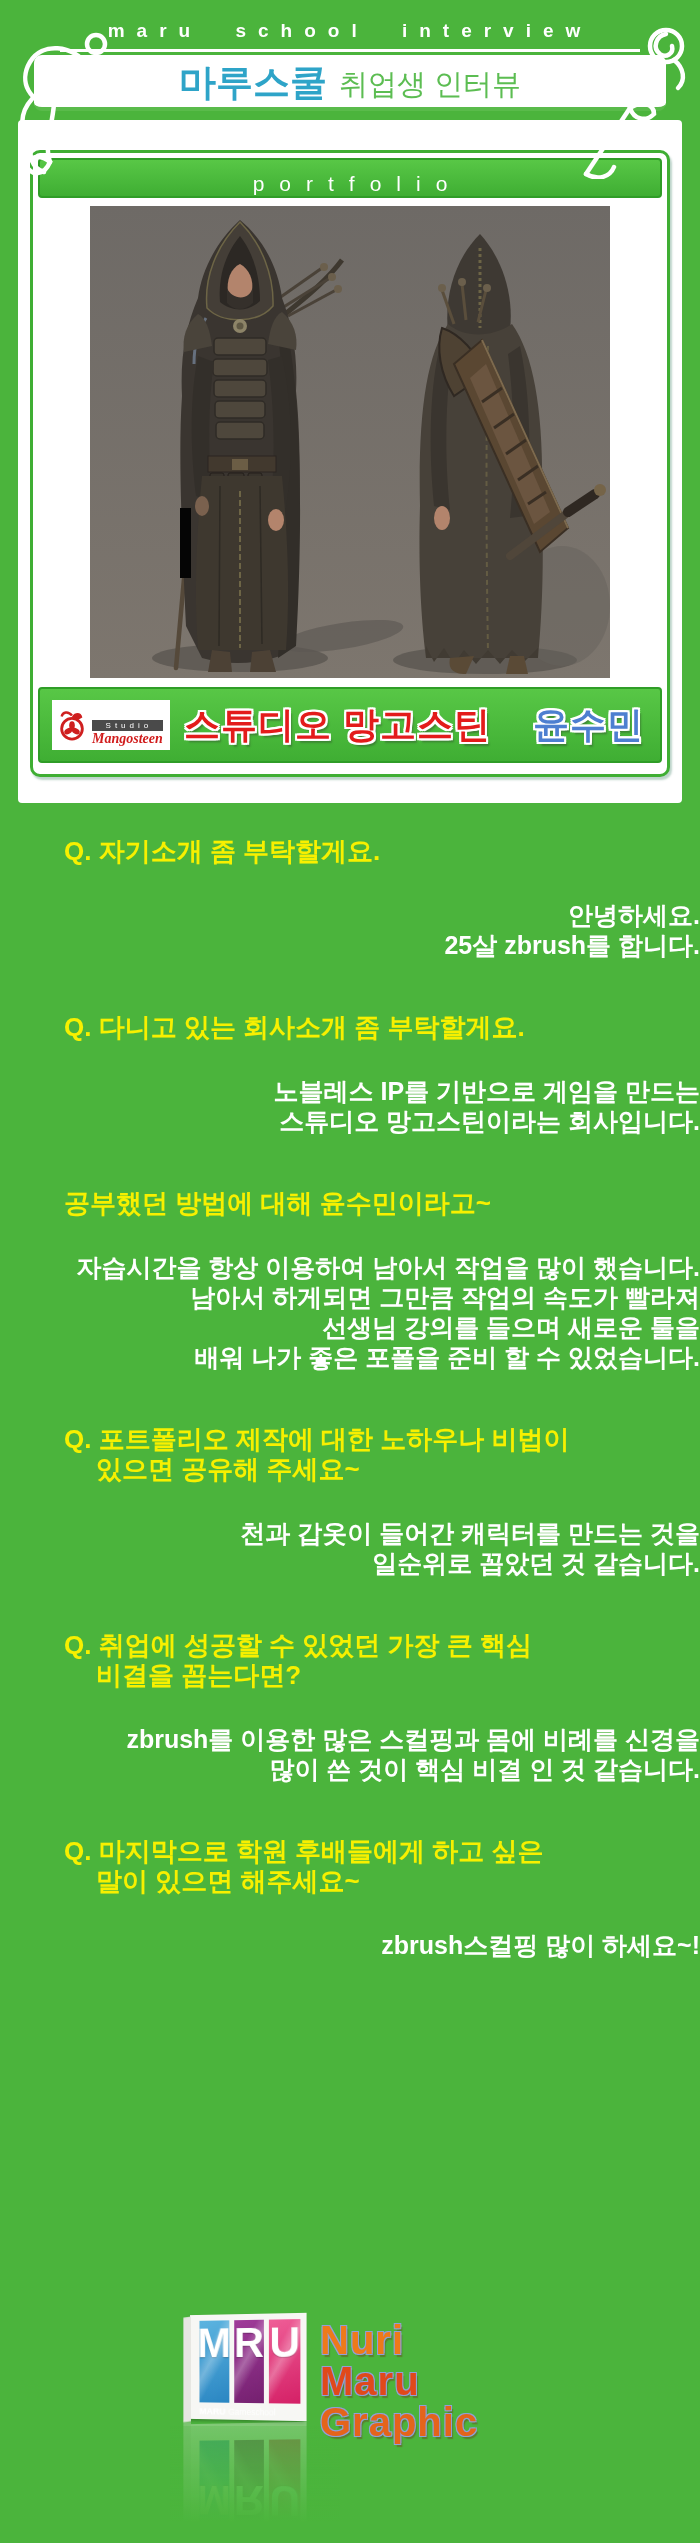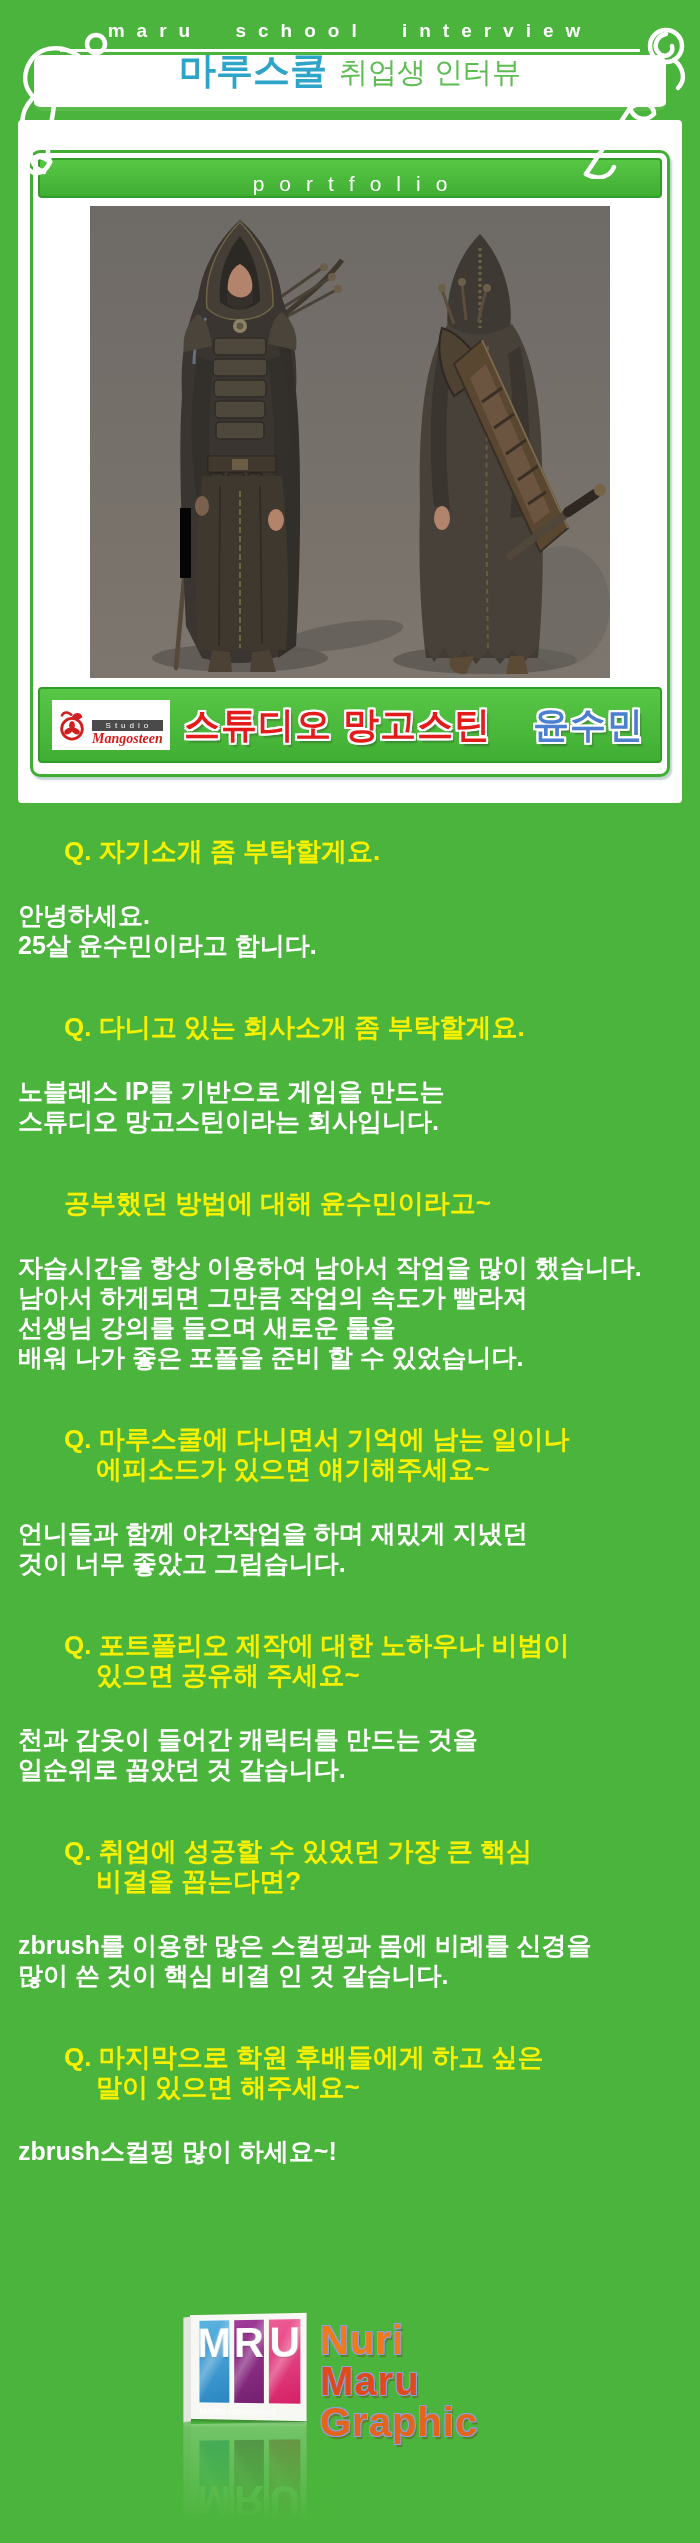--- a/index.html
+++ b/index.html
@@ -5,21 +5,21 @@
   html,body{margin:0;padding:0;}
   body{font-family:"Liberation Sans", sans-serif;}
   #page{position:relative;width:700px;height:2543px;background:#4BB43C;overflow:hidden;}
 
   
   .top-title{position:absolute;top:20px;left:0;width:100%;text-align:center;
     color:#fff;font-size:19px;letter-spacing:12px;word-spacing:16px;font-weight:bold;z-index:2;}
   .title-rule{position:absolute;top:49px;left:60px;right:60px;height:3px;background:#fff;z-index:1;}
   .title-box{position:absolute;top:55px;left:34px;right:34px;height:56px;background:#fff;
     border-radius:8px;z-index:1;display:flex;align-items:flex-end;justify-content:center;
-    gap:12px;padding-bottom:18px;border-bottom:4px solid #5ABB4B;box-sizing:border-box;}
+    gap:12px;padding-bottom:6px;border-bottom:4px solid #5ABB4B;box-sizing:border-box;}
   .title-main{font-size:37px;font-weight:bold;color:#2EA4C8;line-height:1;}
   .title-sub{font-size:29px;color:#5CBD52;line-height:1.1;}
   .flourish{position:absolute;z-index:3;}
   .flourish.left{left:2px;top:4px;}
   .flourish.right{right:2px;top:4px;}
 
   
   .card{position:absolute;top:120px;left:18px;width:664px;height:683px;background:#fff;border-radius:4px;}
   .pf-frame{position:absolute;top:30px;left:12px;width:640px;height:627px;box-sizing:border-box;
     border:3px solid #3FAE33;border-radius:10px;padding:5px;
@@ -45,21 +45,21 @@
   .studio-name{color:#E31B1B;}
   .person-name{color:#4D7FD0;margin-left:auto;padding-right:4px;}
 
   
   .qa-wrap{position:absolute;top:836px;left:0;right:0;}
   .qa-block{margin-top:52px;}
   .qa-block:first-child{margin-top:0;}
   .q-line{color:#F7F000;font-size:26px;line-height:30px;padding-left:64px;font-weight:bold;}
   .q-line + .q-line{padding-left:96px;}
   .answer{margin-top:34px;}
-  .a-line{color:#fff;font-size:25px;line-height:30px;text-align:left;padding-left:18px;font-weight:bold;}
+  .a-line{color:#fff;font-size:25px;line-height:30px;text-align:right;padding-left:18px;font-weight:bold;}
 
   
   .footer{position:absolute;top:2308px;left:10px;right:0;height:220px;padding-left:40px;}
   .book{position:relative;width:118px;height:106px;background:#F7F7F4;
     box-sizing:border-box;padding:6px 6px 17px 10px;
     box-shadow:-2px 2px 3px rgba(0,0,0,.25);transform:perspective(420px) rotateY(-9deg);}
   .book::before{content:"";position:absolute;left:-7px;top:2px;bottom:-3px;width:8px;
     background:#E6E6E1;transform:skewY(-6deg);}
   .panels{display:flex;gap:5px;height:100%;}
   .panel{flex:1;position:relative;display:flex;justify-content:center;overflow:hidden;}
@@ -252,21 +252,21 @@
 
     </div>
   </div>
 
   <div class="qa-wrap">
 
     <div class="qa-block">
       <div class="q-line">Q. 자기소개 좀 부탁할게요.</div>
       <div class="answer">
         <div class="a-line">안녕하세요.</div>
-        <div class="a-line">25살 윤수민이라고 합니다.</div>
+        <div class="a-line">25살 zbrush를 합니다.</div>
       </div>
     </div>
 
     <div class="qa-block">
       <div class="q-line">Q. 다니고 있는 회사소개 좀 부탁할게요.</div>
       <div class="answer">
         <div class="a-line">노블레스 IP를 기반으로 게임을 만드는</div>
         <div class="a-line">스튜디오 망고스틴이라는 회사입니다.</div>
       </div>
     </div>
@@ -274,28 +274,20 @@
     <div class="qa-block">
       <div class="q-line">공부했던 방법에 대해 윤수민이라고~</div>
       <div class="answer">
         <div class="a-line">자습시간을 항상 이용하여 남아서 작업을 많이 했습니다.</div>
         <div class="a-line">남아서 하게되면 그만큼 작업의 속도가 빨라져</div>
         <div class="a-line">선생님 강의를 들으며 새로운 툴을</div>
         <div class="a-line">배워 나가 좋은 포폴을 준비 할 수 있었습니다.</div>
       </div>
     </div>
 
-    <div class="qa-block">
-      <div class="q-line">Q. 마루스쿨에 다니면서 기억에 남는 일이나</div>
-      <div class="q-line">에피소드가 있으면 얘기해주세요~</div>
-      <div class="answer">
-        <div class="a-line">언니들과 함께 야간작업을 하며 재밌게 지냈던</div>
-        <div class="a-line">것이 너무 좋았고 그립습니다.</div>
-      </div>
-    </div>
 
     <div class="qa-block">
       <div class="q-line">Q. 포트폴리오 제작에 대한 노하우나 비법이</div>
       <div class="q-line">있으면 공유해 주세요~</div>
       <div class="answer">
         <div class="a-line">천과 갑옷이 들어간 캐릭터를 만드는 것을</div>
         <div class="a-line">일순위로 꼽았던 것 같습니다.</div>
       </div>
     </div>
 

